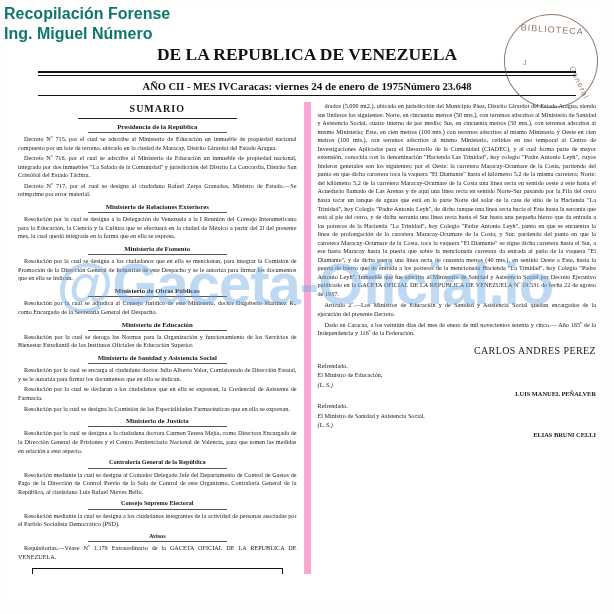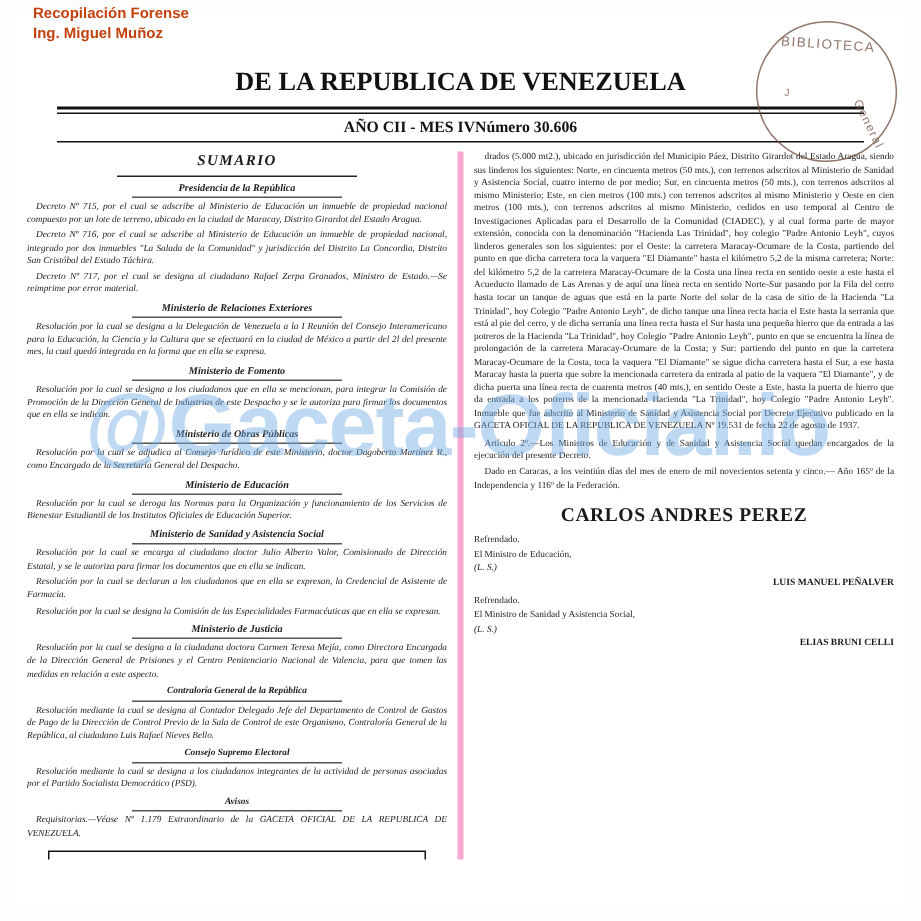--- a/index.html
+++ b/index.html
@@ -12,25 +12,25 @@
     background: #ffffff;
     font-family: "Liberation Serif", serif;
     overflow: hidden;
     position: relative;
   }
 
   
   #watermark-top {
     position: absolute;
     top: 4px;
-    left: 22px;
+    left: 4px;
     z-index: 50;
-    color: #c2410c;
-    font-family: "Liberation Sans", sans-serif;
-    font-size: 10px;
+    color: #0f766e;
+    font-family: "Liberation Sans", sans-serif;
+    font-size: 16px;
     font-weight: bold;
     line-height: 1.25;
     text-shadow: 0 0 1px rgba(255,255,255,0.9);
   }
   #watermark-center {
     position: absolute;
     top: 250px;
     left: 0;
     width: 610px;
     text-align: center;
@@ -156,21 +156,21 @@
     height: 472px;
   }
   .col {
     width: 284px;
     font-size: 6.2px;
     line-height: 1.38;
     color: #1a1a1a;
     text-align: justify;
     overflow: hidden;
   }
-  .col.left  { padding-right: 7px; border-right: 4px solid #f9a8d4; font-style: italic; }
+  .col.left  { padding-right: 7px; border-right: 7px solid #f9a8d4; }
   .col.right { padding-left: 7px; }
 
   .sumario-head {
     text-align: center;
     font-weight: bold;
     font-size: 10px;
     letter-spacing: 1px;
     margin-bottom: 2px;
   }
   .sumario-rule {
@@ -206,23 +206,23 @@
   .para {
     margin: 0 0 2.5px 0;
     text-indent: 7px;
   }
 
   .sign-block {
     margin-top: 6px;
     font-size: 6.2px;
   }
   .sign-center {
-    text-align: center;
-    font-weight: bold;
-    font-size: 13px;
+    text-align: right;
+    font-weight: normal;
+    font-size: 10px;
     letter-spacing: 0.4px;
     margin: 5px 0 4px 0;
   }
   .sign-left {
     margin: 1px 0;
   }
   .sign-right {
     text-align: right;
     font-weight: bold;
     font-size: 6.4px;
@@ -241,21 +241,22 @@
       <div class="stamp">
         <div class="s1">BIBLIOTECA</div>
         <div class="s2">General</div>
         <div class="s3">J</div>
       </div>
 
       <div class="gaceta-sub">DE LA REPUBLICA DE VENEZUELA</div>
       <div class="rule-double"></div>
       <div class="issueline">
         <div>AÑO CII - MES IV</div>
-        <div>Número 30.606</div>
+        <div class="center">Caracas: viernes 24 de enero de 1975</div>
+        <div>Número 23.648</div>
       </div>
       <div class="rule-after-issue"></div>
     </div>
 
     <div class="columns">
 
       <div class="col left">
 
         <div class="sumario-head">SUMARIO</div>
         <div class="sumario-rule"></div>
@@ -327,16 +328,16 @@
           <div class="sign-right">ELIAS BRUNI CELLI</div>
         </div>
       </div>
 
     </div>
   </div>
 </div>
 
 <div id="watermark-top">
   <div>Recopilación Forense</div>
-  <div>Ing. Miguel Muñoz</div>
+  <div>Ing. Miguel Número</div>
 </div>
 
 <div id="watermark-center">@Gaceta-Oficial.io</div>
 
 </body></html>

